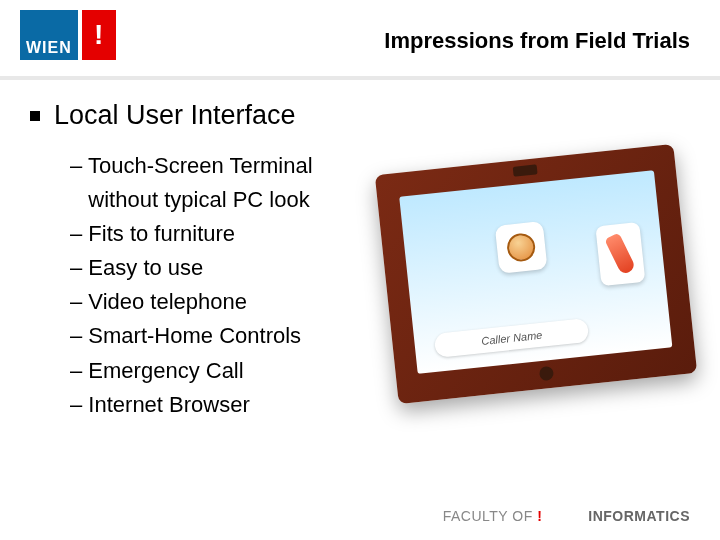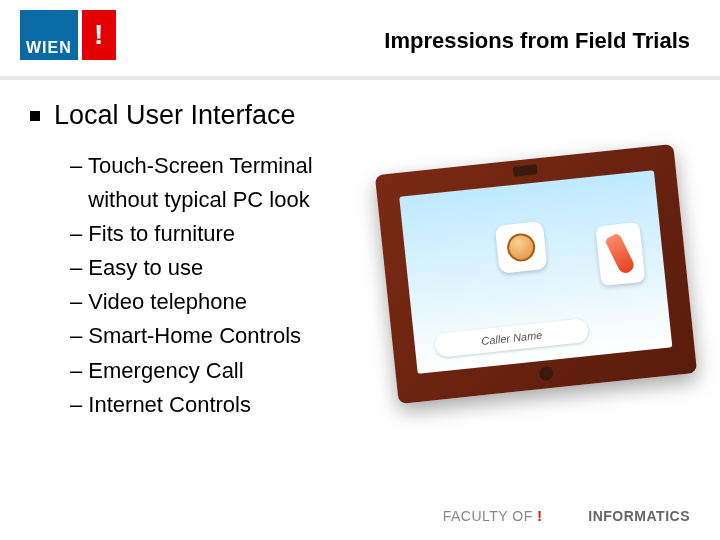--- a/index.html
+++ b/index.html
@@ -204,21 +204,21 @@
   </div>
 
   <div class="main-row">
     <div class="list">
       <div class="item"><span>Touch-Screen Terminal </span><br>&nbsp;&nbsp;&nbsp;<span class="under">without</span><span> typical PC look</span></div>
       <div class="item"><span>Fits to furniture</span></div>
       <div class="item"><span>Easy to use</span></div>
       <div class="item"><span>Video telephone</span></div>
       <div class="item"><span>Smart-Home Controls</span></div>
       <div class="item"><span>Emergency Call</span></div>
-      <div class="item"><span>Internet Controls</span></div>
+      <div class="item"><span>Internet Browser</span></div>
     </div>
 
     <div class="photo-wrap">
       <div class="device">
         <div class="frame"></div>
         <div class="cam"></div>
         <div class="screen">
           <div class="avatar">
               <div class="avatar-inner"></div>
             </div>

